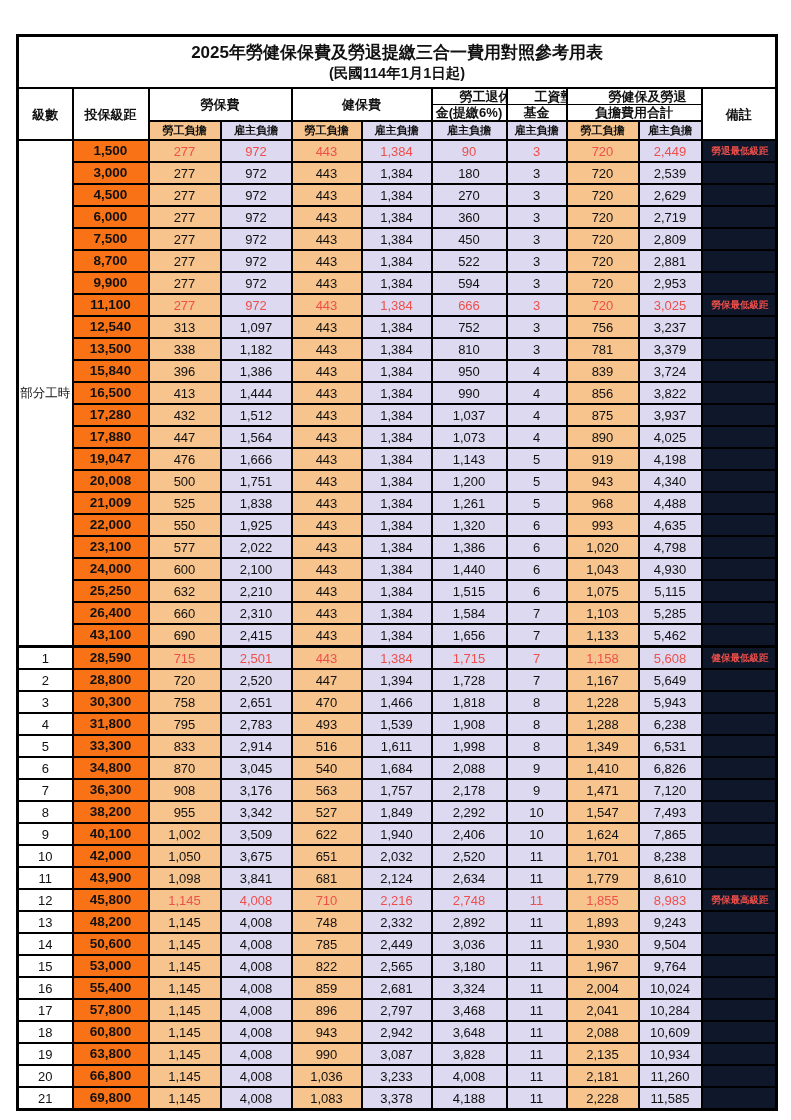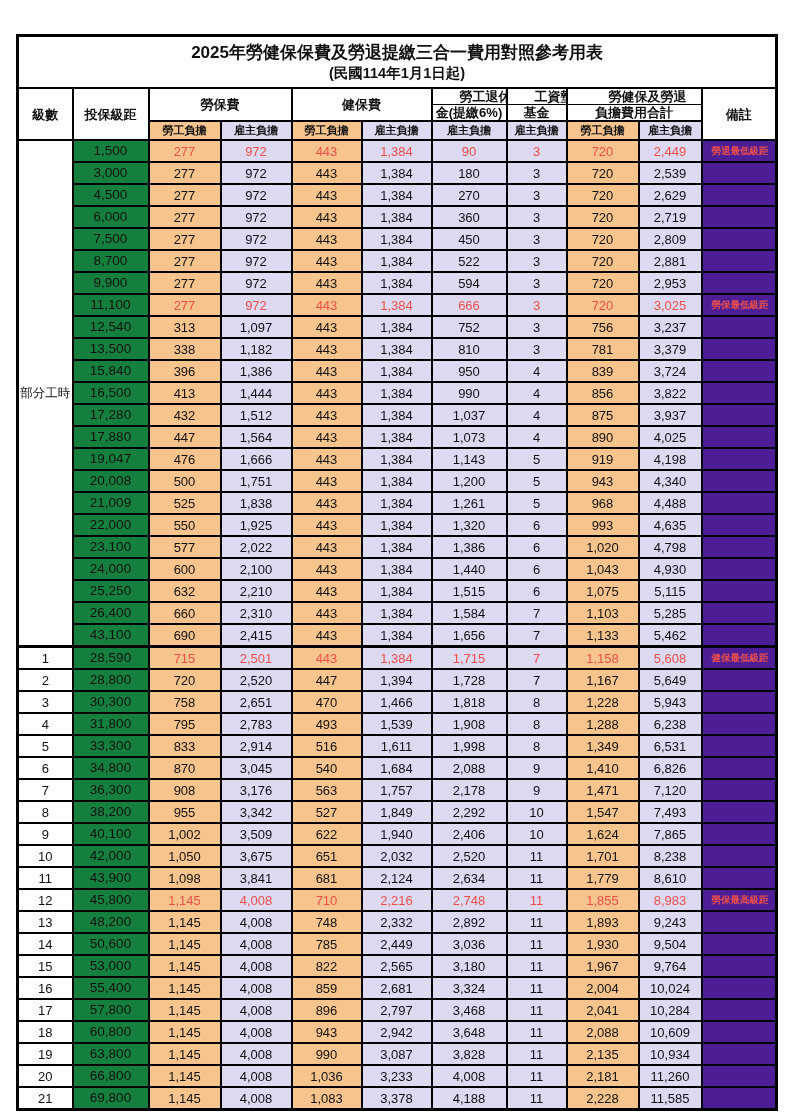--- a/index.html
+++ b/index.html
@@ -31,22 +31,22 @@
   
   tr.h1 th,tr.h2 th{height:15px;font-size:13px;font-weight:700;background:#fff;line-height:1;}
   tr.h3 th{height:17px;font-size:11px;font-weight:700;line-height:1;}
   th.thin-b{border-bottom-width:1px;padding-left:27px;}
   tr.h2 th.thin-t{border-top-width:1px;}
   .emp{background:var(--emp);}
   .er{background:var(--er);}
   
   tbody td{height:20px;font-size:13px;line-height:1;}
   td.level{font-size:13px;background:#fff;}
-  td.bracket{font-size:13.5px;font-weight:400;background:#15803d;}
-  td.remark{font-size:9.5px;font-weight:700;color:var(--red);background:#4c1d95;padding:0 9px;}
+  td.bracket{font-size:13.5px;font-weight:700;background:#f97316;}
+  td.remark{font-size:9.5px;font-weight:700;color:var(--red);background:#0f172a;padding:0 9px;}
   td.group-label{font-size:12.5px;background:#fff;margin-top:36px;}
   tr.hl td.emp,tr.hl td.er{color:var(--red);}
   tr.group-start td{border-top-width:3px;}
 </style>
 </head>
 <body>
 
 <div class="sheet">
   <table>
     <colgroup>

